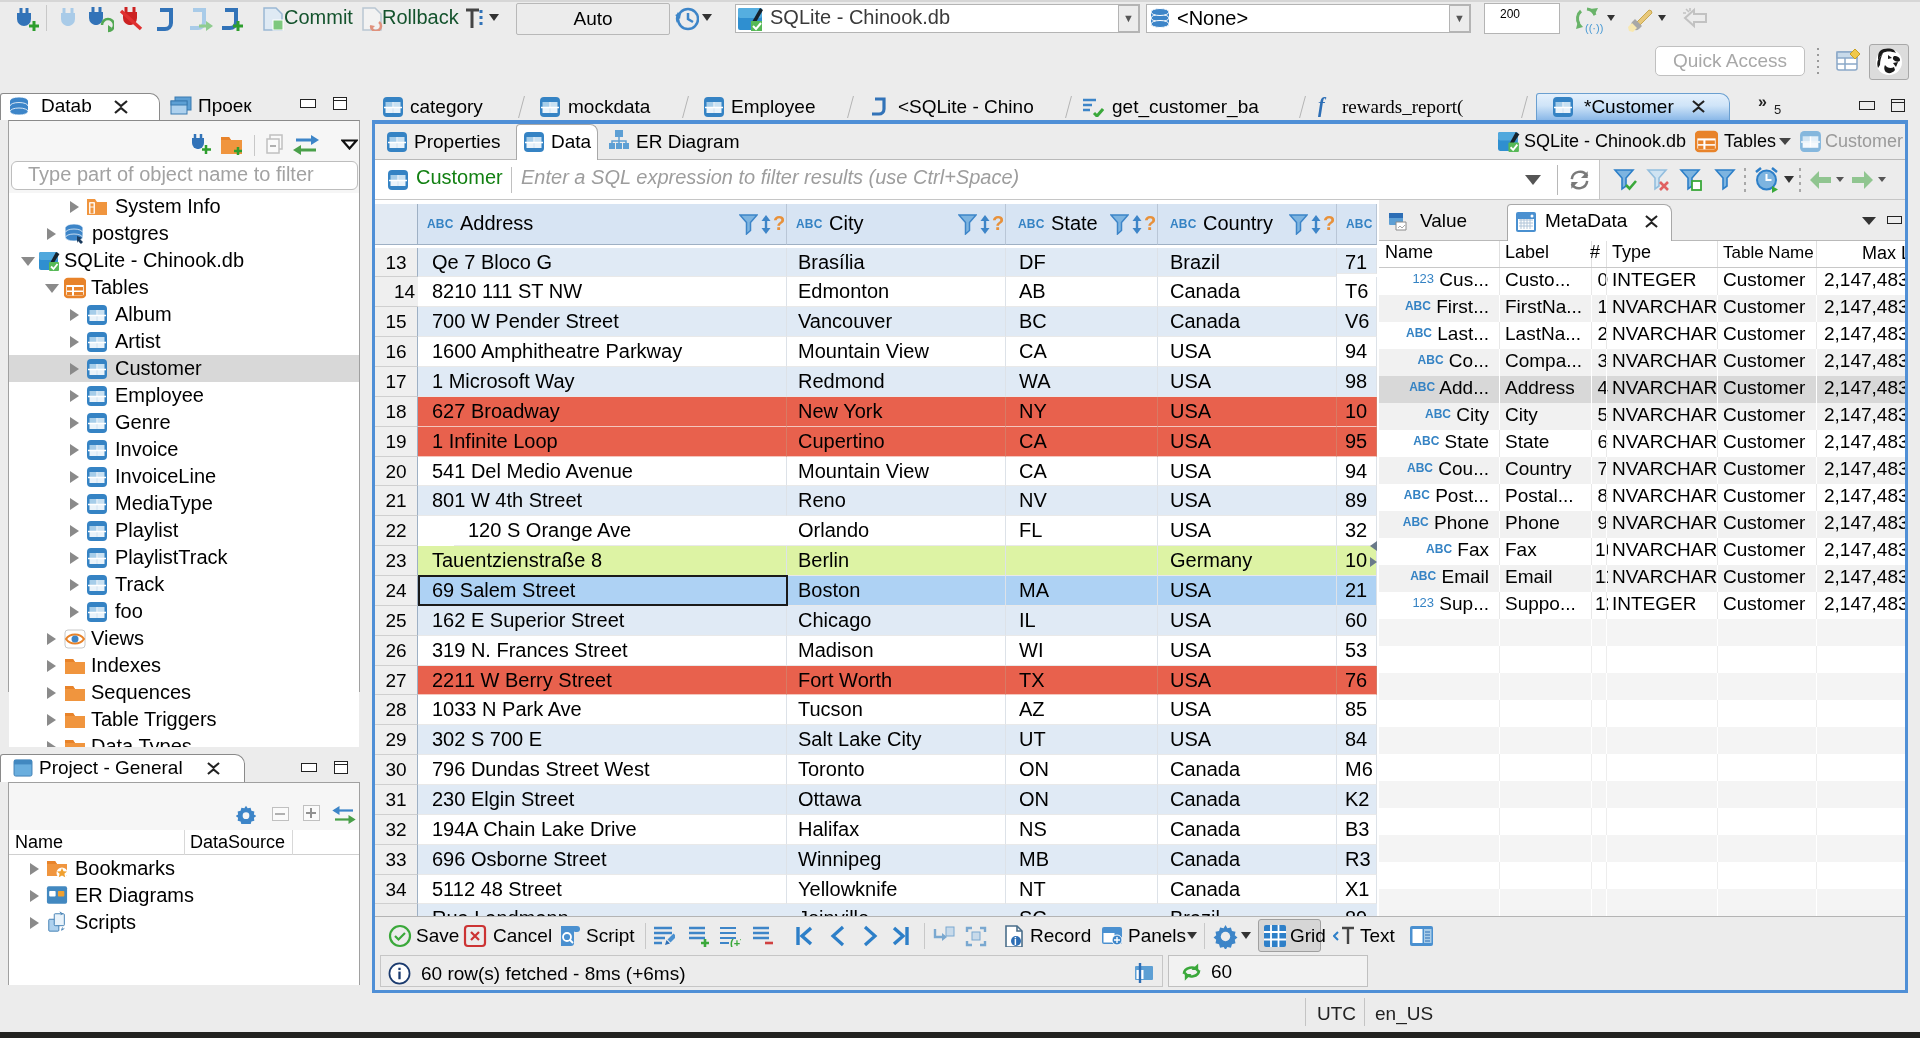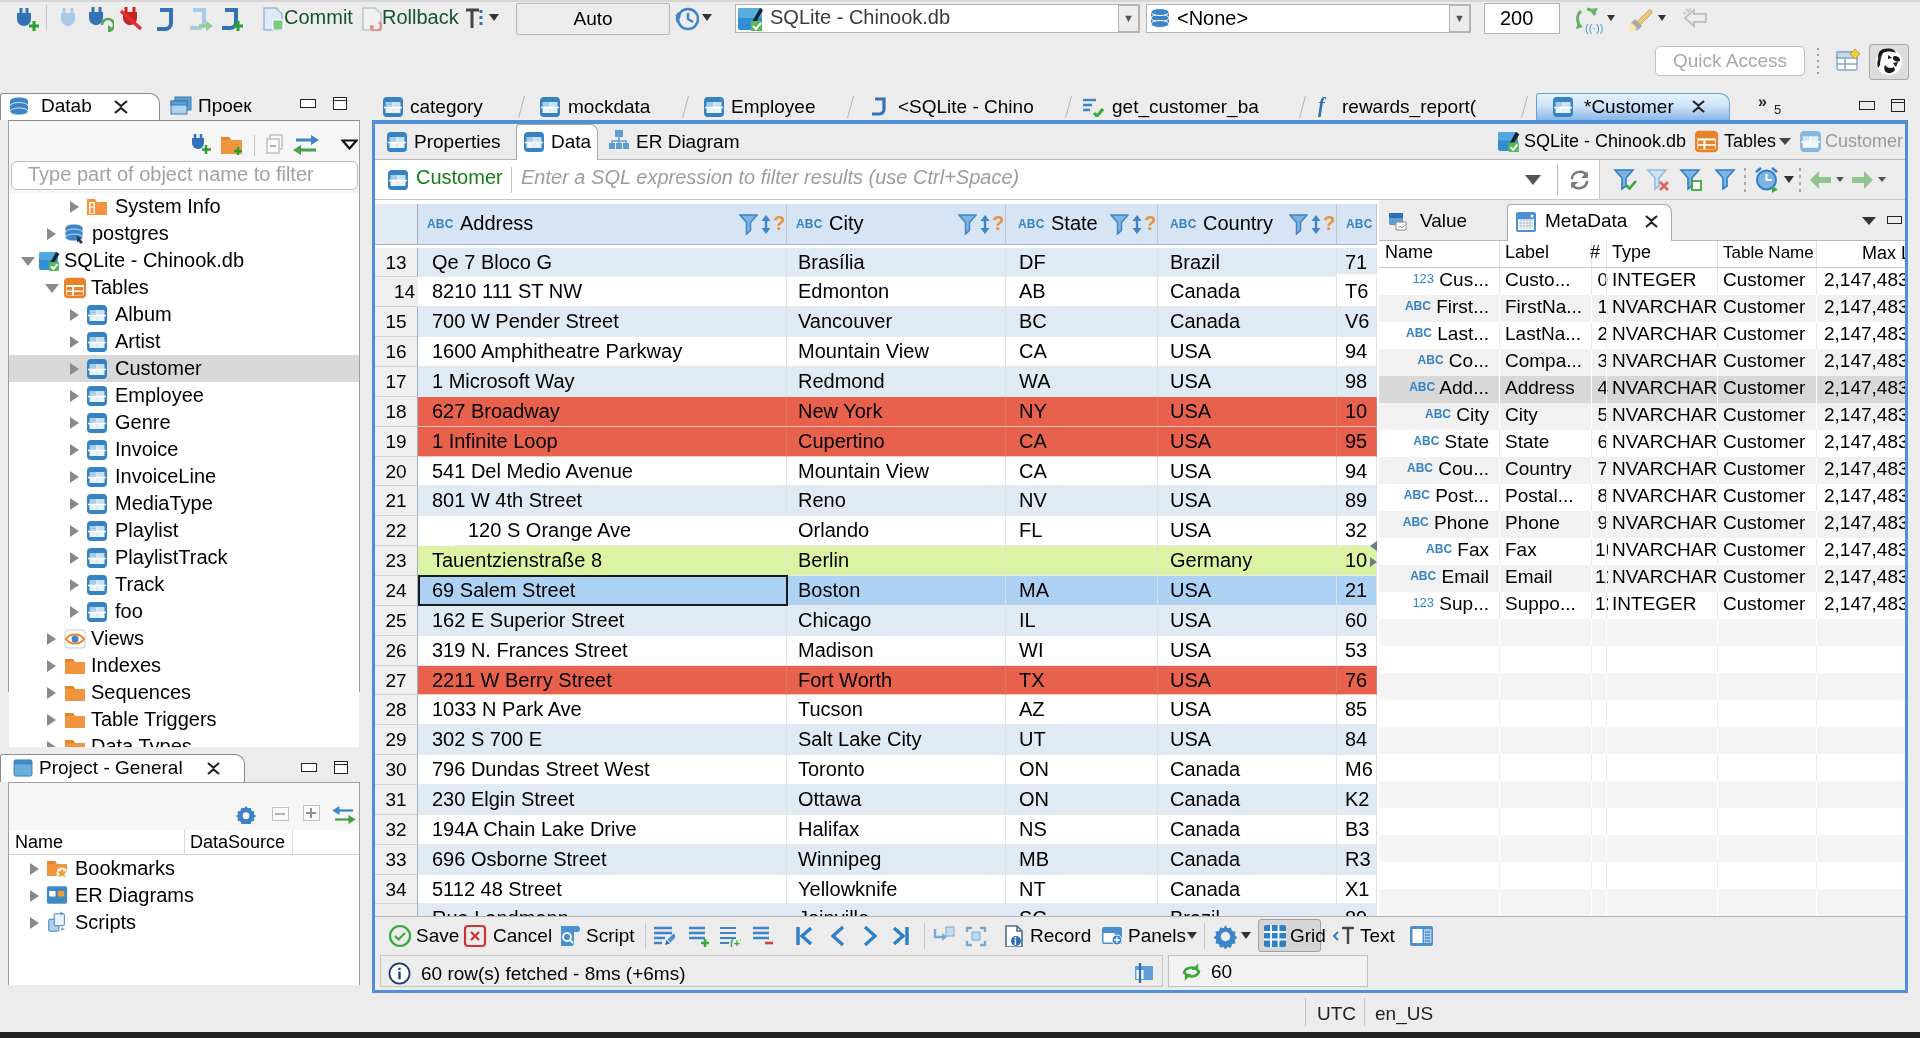--- a/index.html
+++ b/index.html
@@ -81,21 +81,21 @@
 <div class="abs" style="left:516px;top:3px;width:154px;height:32px;background:#ececec;border:1px solid #b8b8b8;border-radius:2px;text-align:center;line-height:30px;font-size:19px;">Auto</div>
 
 <div class="abs" style="left:735px;top:4px;width:405px;height:29px;background:#fff;border:1px solid #b4b4b4;"></div>
 <div class="abs" style="left:1118px;top:5px;width:21px;height:27px;background:#ececec;border:1px solid #b4b4b4;text-align:center;line-height:25px;font-size:11px;color:#555;">▼</div>
 
 <div class="abs" style="left:1146px;top:4px;width:325px;height:29px;background:#fff;border:1px solid #b4b4b4;"></div>
 <div class="abs" style="left:1449px;top:5px;width:21px;height:27px;background:#ececec;border:1px solid #b4b4b4;text-align:center;line-height:25px;font-size:11px;color:#555;">▼</div>
 <div class="abs" style="left:1177px;top:7px;font-size:20px;">&lt;None&gt;</div>
 
 <div class="abs" style="left:1484px;top:3px;width:76px;height:31px;background:#fff;border:1px solid #b4b4b4;"></div>
-<div class="abs" style="left:1500px;top:7px;font-size:20px;">200</div>
+<div class="abs" style="left:1500px;top:7px;font-size:12px;">200</div>
 
 <div class="abs" id="tb-icons" style="left:0;top:0;width:1920px;height:38px;">
 
  <svg class="abs" style="left:13px;top:6px;" width="28" height="27" viewBox="0 0 28 27">
    <path d="M8 2v5M14 2v5" stroke="#3273b8" stroke-width="3" fill="none"></path>
    <path d="M4 7h14v6a7 7 0 0 1-14 0z" fill="#3273b8"></path>
    <path d="M11 13v6" stroke="#3273b8" stroke-width="3"></path>
    <path d="M21 15v10M16 20h10" stroke="#2e9e2e" stroke-width="3"></path>
  </svg>
  <div class="sep" style="left:46px;top:5px;height:26px;"></div>
@@ -529,21 +529,21 @@
       </svg>
    <span class="abs" style="left:526px;top:3px;">&lt;SQLite - Chino</span>
    <div class="abs tsep" style="left:696px;"></div>
    <svg class="abs" style="left:710px;top:4px;width:22px;height:20px;" viewBox="0 0 22 20">
         <path d="M1 3h13M1 8h9M1 13h7" stroke="#3d85c8" stroke-width="2.5"></path>
         <path d="M12 16l3 3 6-7" stroke="#3aa83a" stroke-width="3" fill="none"></path>
       </svg>
    <span class="abs" style="left:740px;top:3px;">get_customer_ba</span>
    <div class="abs tsep" style="left:930px;"></div>
    <span class="abs" style="left:946px;top:1px;color:#2d6eb5;font-size:20px;font-style:italic;font-weight:bold;font-family:'Liberation Serif',serif;">f</span>
-   <span class="abs" style="left:970px;top:3px;">rewards_report(</span>
+   <span class="abs" style="left:970px;top:3px;font-family:Liberation Serif, serif;">rewards_report(</span>
    <div class="abs tsep" style="left:1152px;"></div>
 
    <div class="abs" style="left:1164px;top:0;width:194px;height:27px;background:linear-gradient(#e4f0fc 0%,#cfe4f8 45%,#8ab8e8 100%);border:1px solid #6a9fd0;border-bottom:none;border-radius:3px 10px 0 0;"></div>
    <svg class="abs ticn" style="left:1180px;top:3px;">
         <use href="#i-tbl"></use>
       </svg>
    <span class="abs" style="left:1212px;top:3px;">*Customer</span>
    <svg class="abs" style="left:1319px;top:7px;" width="15" height="13" viewBox="0 0 16 14">
         <path d="M2 1l6 5 6-5M2 13l6-5 6 5" stroke="#222" stroke-width="2.2" fill="none"></path>
       </svg>

